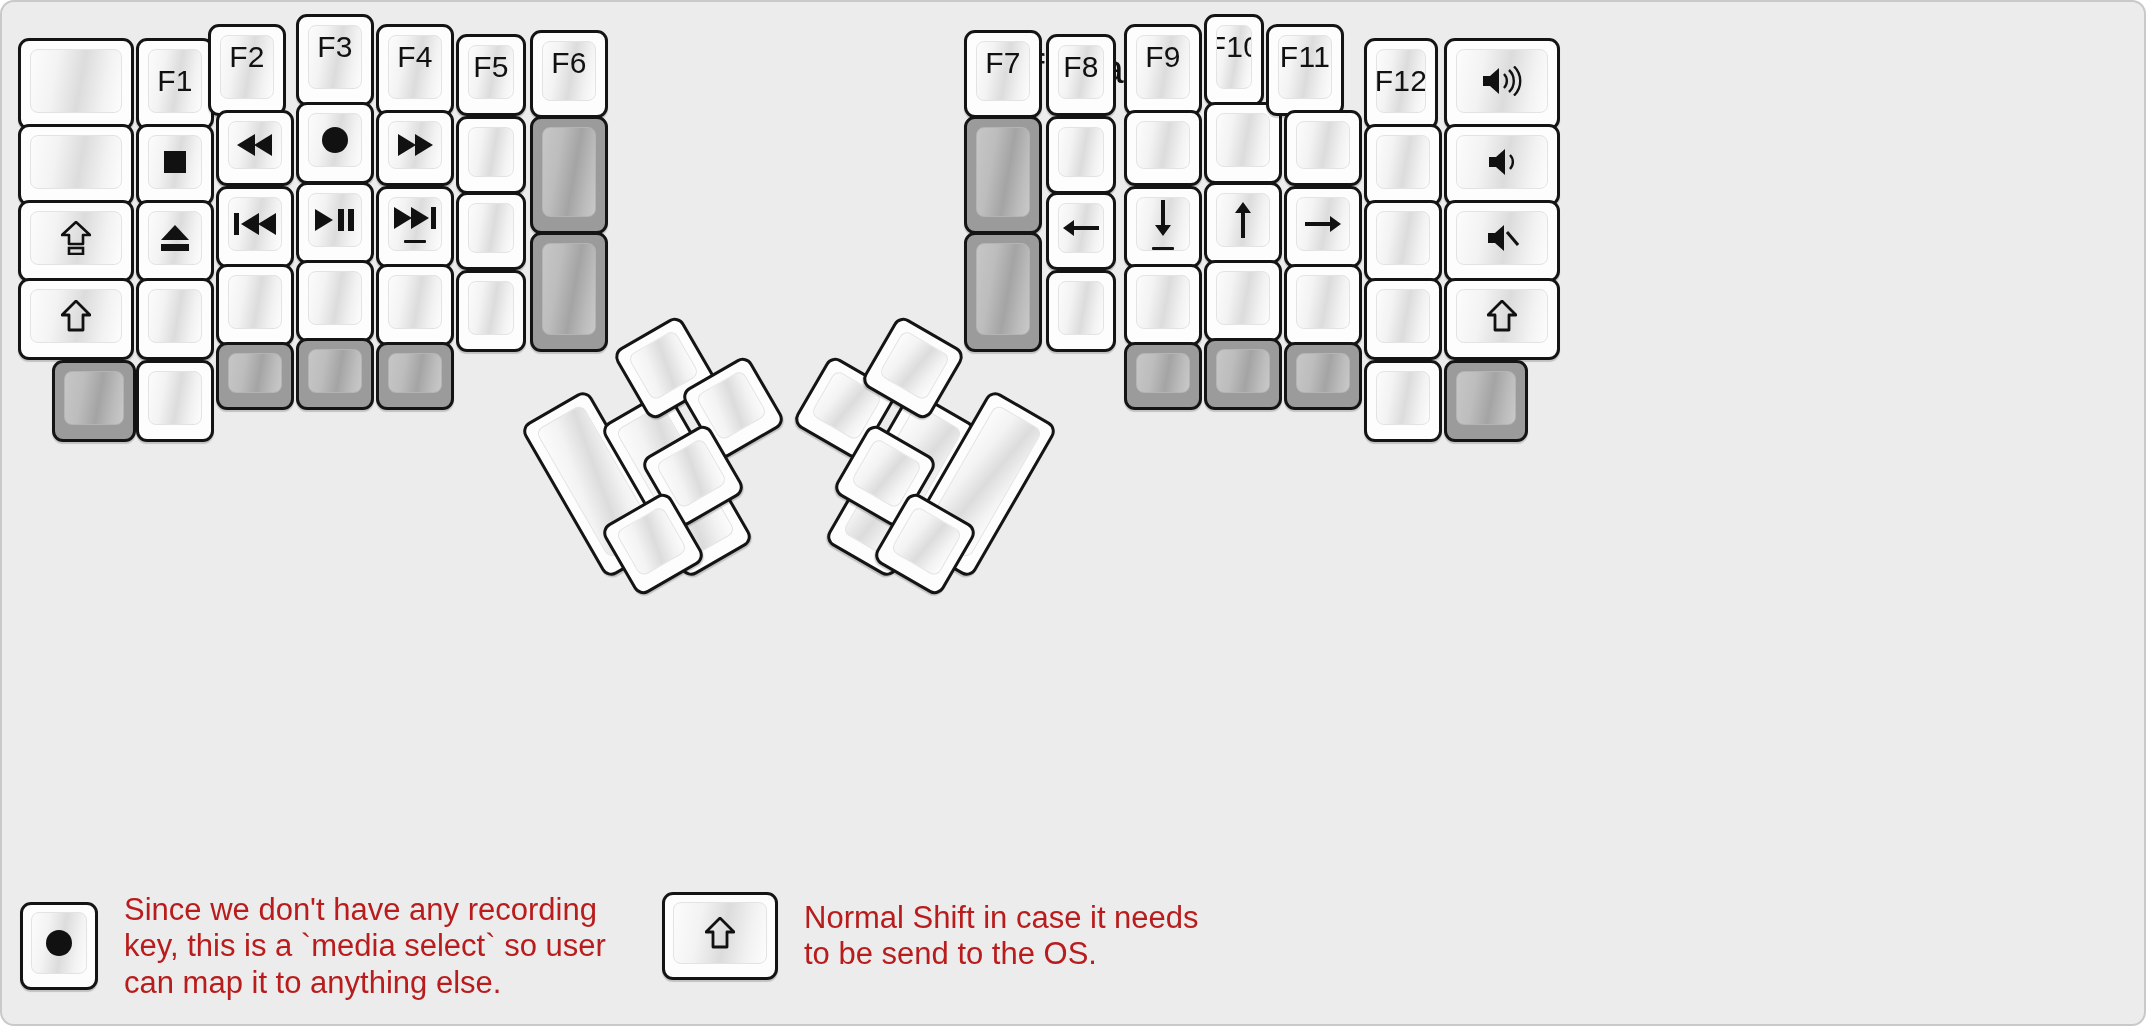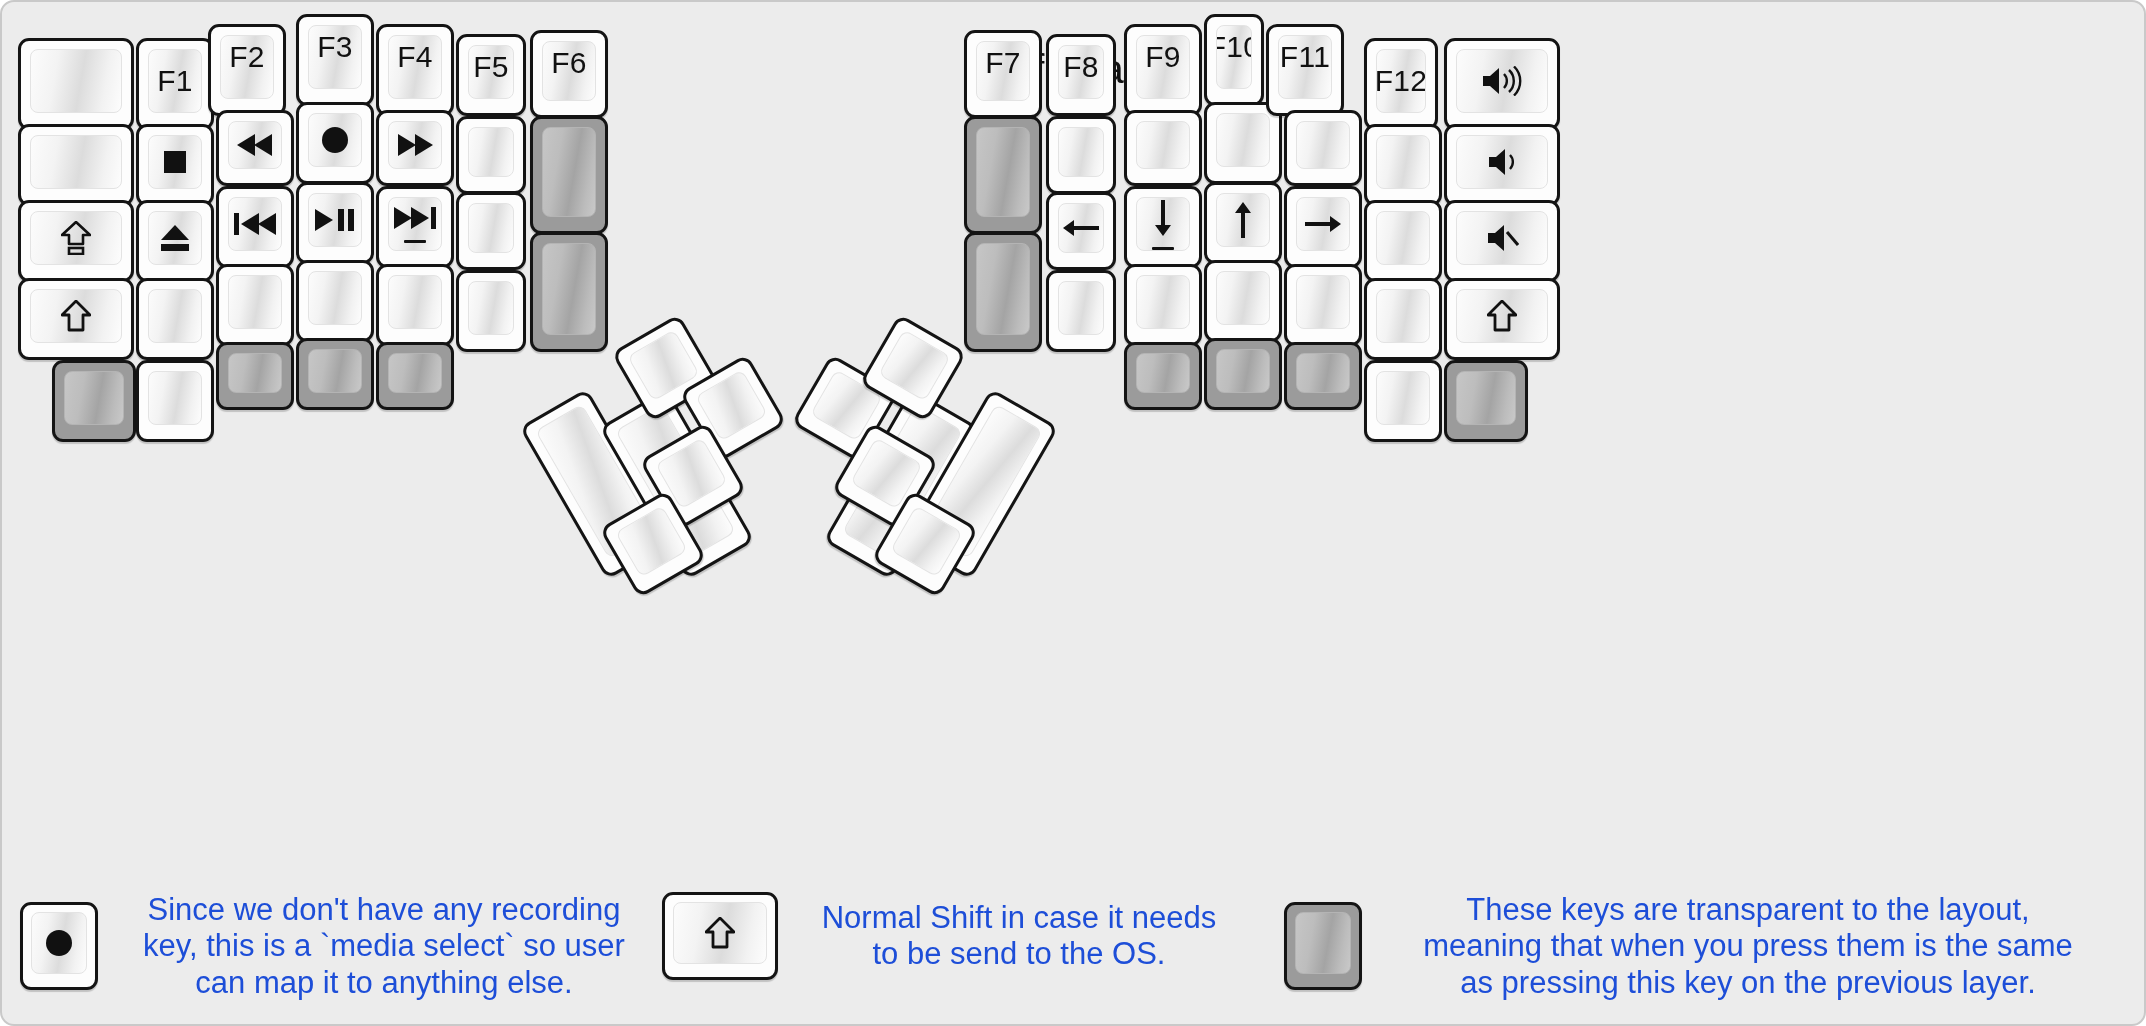--- a/index.html
+++ b/index.html
@@ -92,23 +92,22 @@
     border:1px solid #e3e3e3;
     display:flex;align-items:center;justify-content:center;
   }
   .legend .swatch.trans{background:#9b9b9b;}
   .legend .swatch.trans .inner{
     background:linear-gradient(100deg,#c6c6c6 0%,#bdbdbd 30%,#a4a4a4 58%,#bcbcbc 82%,#c9c9c9 100%);
     border:1px solid #b4b4b4;
   }
   .legend .txt{
     margin-left:26px;
-    font-size:31px;line-height:1.17;color:#1d4ed8;
+    font-size:31px;line-height:1.17;color:#b91c1c;
     white-space:pre-line;
-    text-align:center;
   }
 </style>
 </head>
 <body>
 
 <div id="board">
   <div id="title">fn Layer</div>
 <div class="key" style="left: 16px; top: 36px; width: 116px; height: 92px;">
       <div class="inner">
         <div class="lbl"></div>
@@ -598,21 +597,13 @@
           <div class="lbl">
             <svg class="ico" xmlns="http://www.w3.org/2000/svg" width="30" height="32" viewBox="0 0 30 32" fill="#111">
               <path d="M15 1 L29 15 L22 15 L22 30 L8 30 L8 15 L1 15 Z" fill="none" stroke="#111" stroke-width="2.8" stroke-linejoin="round"></path>
             </svg>
           </div>
         </div>
       </div>
       <div class="txt" style="width: 430px;">Normal Shift in case it needs
 to be send to the OS.</div>
     </div>
-    <div class="legend" style="left: 1282px; top: 890px;">
-      <div class="swatch trans" style="width: 78px; height: 88px;">
-        <div class="inner"></div>
-      </div>
-      <div class="txt" style="width: 720px;">These keys are transparent to the layout,
-meaning that when you press them is the same
-as pressing this key on the previous layer.</div>
-    </div>
   </div>
 
 </body></html>

